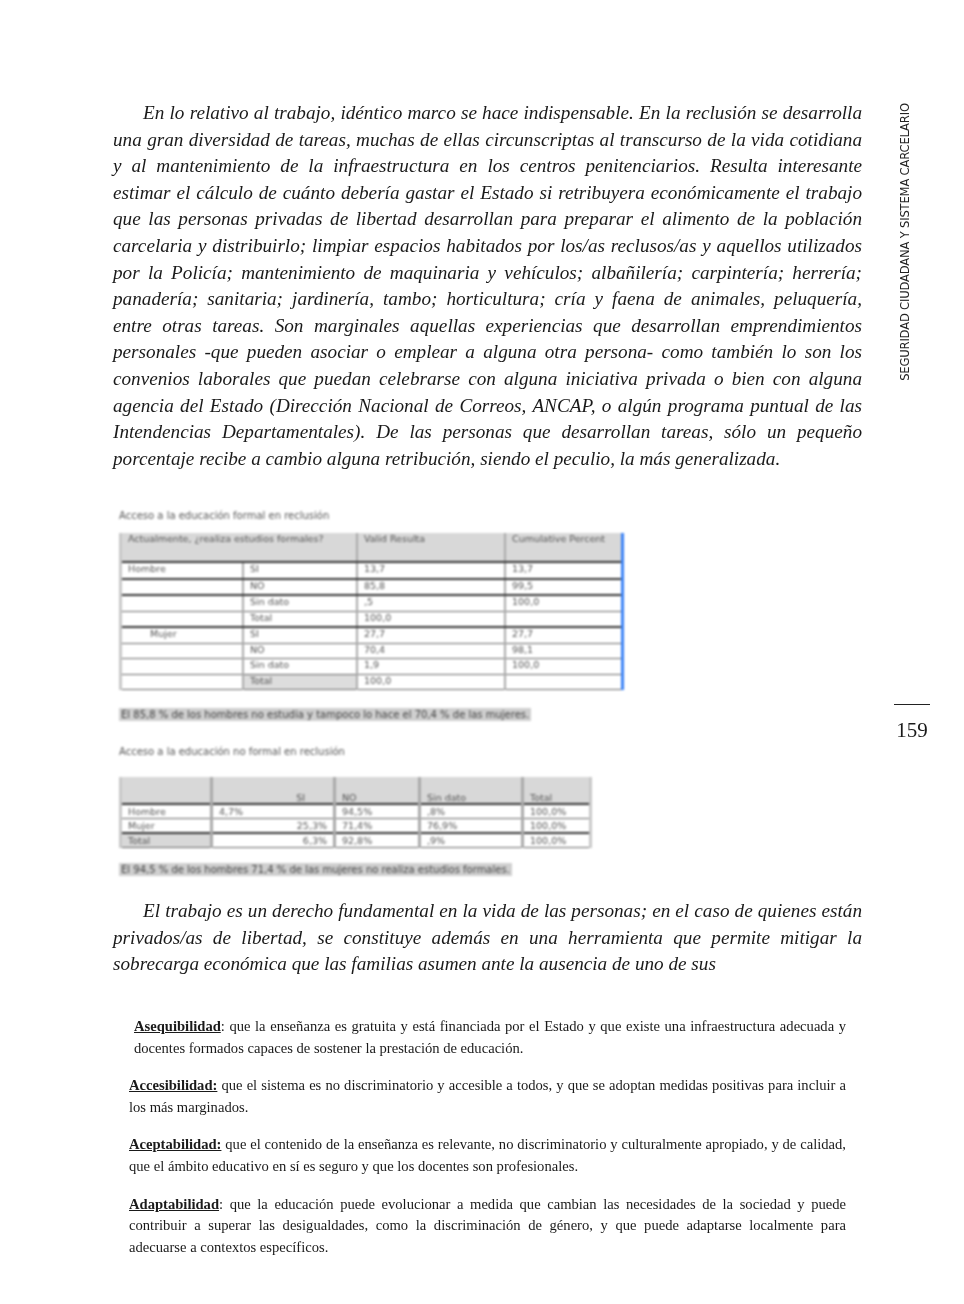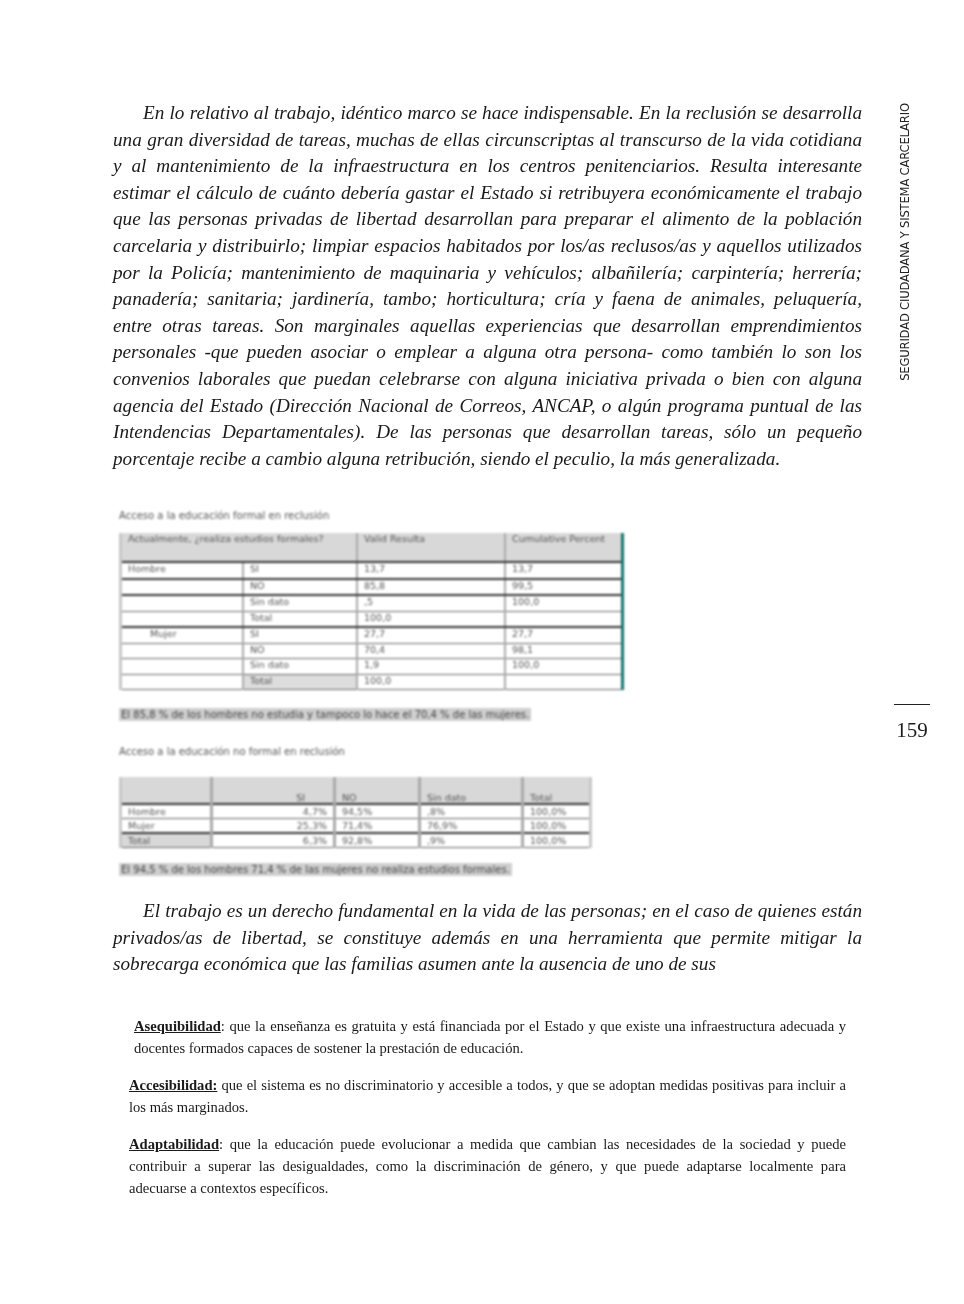--- a/index.html
+++ b/index.html
@@ -14,21 +14,21 @@
   .runner span{position:absolute;left:50%;top:50%;transform:translate(-50%,-50%) rotate(-90deg);white-space:nowrap;font-size:11.6px;letter-spacing:-0.2px;color:#222;}
   .pagenum{position:absolute;left:894px;top:704px;width:36px;border-top:1.5px solid #222;text-align:center;font-size:21px;padding-top:13px;}
   .fig{position:absolute;filter:blur(0.9px);color:#555;font-family:"DejaVu Sans","Liberation Sans",sans-serif;font-size:9.5px;}
   .figtitle{position:absolute;font-size:10px;color:#555;filter:blur(1px);font-family:"DejaVu Sans",sans-serif;white-space:nowrap;}
   .figcap{position:absolute;font-size:10px;color:#444;background:#cfcfcf;filter:blur(1px);font-family:"DejaVu Sans",sans-serif;white-space:nowrap;padding:1px 2px;}
   table.t1{position:absolute;left:119px;top:533px;width:505px;border-collapse:collapse;background:#fff;}
   table.t1 td{height:14.5px;padding:0 6px;border-bottom:1px solid #666;vertical-align:top;}
   table.t1 td.c0{width:86px;background:#fff;border-left:3px solid #c8c8c8;}
   table.t1 td.c1{width:100px;border-left:2px solid #aaa;}
   table.t1 td.c2{width:134px;border-left:2px solid #aaa;}
-  table.t1 td.c3{border-left:2px solid #aaa;border-right:3px solid #0f766e;}
+  table.t1 td.c3{border-left:2px solid #aaa;border-right:3px solid #3b82f6;}
   table.t1 tr.head td{background:#d8d8d8;height:28px;border-bottom:2.5px solid #333;}
   table.t1 tr.thick td{border-bottom:2.5px solid #333;}
   table.t1 tr.totrow td.c1,table.t1 tr.totrow td.c2{background:#ddd;}
   table.t2{position:absolute;left:119px;top:777px;width:473px;border-collapse:collapse;}
   table.t2 td{height:13px;padding:0 6px;border-bottom:1px solid #666;}
   table.t2 td.c0{width:76px;border-left:3px solid #c8c8c8;}
   table.t2 td.num{border-left:3px solid #aaa;}
   table.t2 td.last{border-right:3px solid #c8c8c8;}
   table.t2 tr.head td{background:#d8d8d8;height:26px;vertical-align:bottom;border-bottom:2.5px solid #333;}
   table.t2 tr.row2 td{border-bottom:2.5px solid #333;}
@@ -115,21 +115,21 @@
   <tbody>
       <tr class="head">
     <td class="c0"></td>
     <td class="num" style="width:86px;text-align:right;padding-right:28px;">SI</td>
     <td class="num" style="width:70px;">NO</td>
     <td class="num" style="width:88px;">Sin dato</td>
     <td class="num last">Total</td>
   </tr>
   <tr>
     <td class="c0">Hombre</td>
-    <td class="num" style="text-align:right;">4,7%</td>
+    <td class="num" style="text-align:left;">4,7%</td>
     <td class="num">94,5%</td>
     <td class="num">,8%</td>
     <td class="num last">100,0%</td>
   </tr>
   <tr class="row2">
     <td class="c0">Mujer</td>
     <td class="num" style="text-align:right;">25,3%</td>
     <td class="num">71,4%</td>
     <td class="num">76,9%</td>
     <td class="num last">100,0%</td>
@@ -145,14 +145,15 @@
   </table>
 <div class="figcap" style="left:119px;top:863px;">El 94,5 % de los hombres 71,4 % de las mujeres no realiza estudios formales.</div>
 
 <div class="para" id="p2">
   <p>El trabajo es un derecho fundamental en la vida de las personas; en el caso de quienes están privados/as de libertad, se constituye además en una herramienta que permite mitigar la sobrecarga económica que las familias asumen ante la ausencia de uno de sus</p>
 </div>
 
 <div class="foot serif">
   <p style="padding-left:5px;"><span class="term">Asequibilidad</span><span>:</span><span> que la enseñanza es gratuita y está financiada por el Estado y que existe una infraestructura adecuada y docentes formados capaces de sostener la prestación de educación.</span></p>
   <p><span class="term">Accesibilidad:</span><span></span><span> que el sistema es no discriminatorio y accesible a todos, y que se adoptan medidas positivas para incluir a los más marginados.</span></p>
+  <p><span class="term">Aceptabilidad:</span><span></span><span> que el contenido de la enseñanza es relevante, no discriminatorio y culturalmente apropiado, y de calidad, que el ámbito educativo en sí es seguro y que los docentes son profesionales.</span></p>
   <p><span class="term">Adaptabilidad</span><span>:</span><span> que la educación puede evolucionar a medida que cambian las necesidades de la sociedad y puede contribuir a superar las desigualdades, como la discriminación de género, y que puede adaptarse localmente para adecuarse a contextos específicos.</span></p>
 </div>
 
 </body></html>

